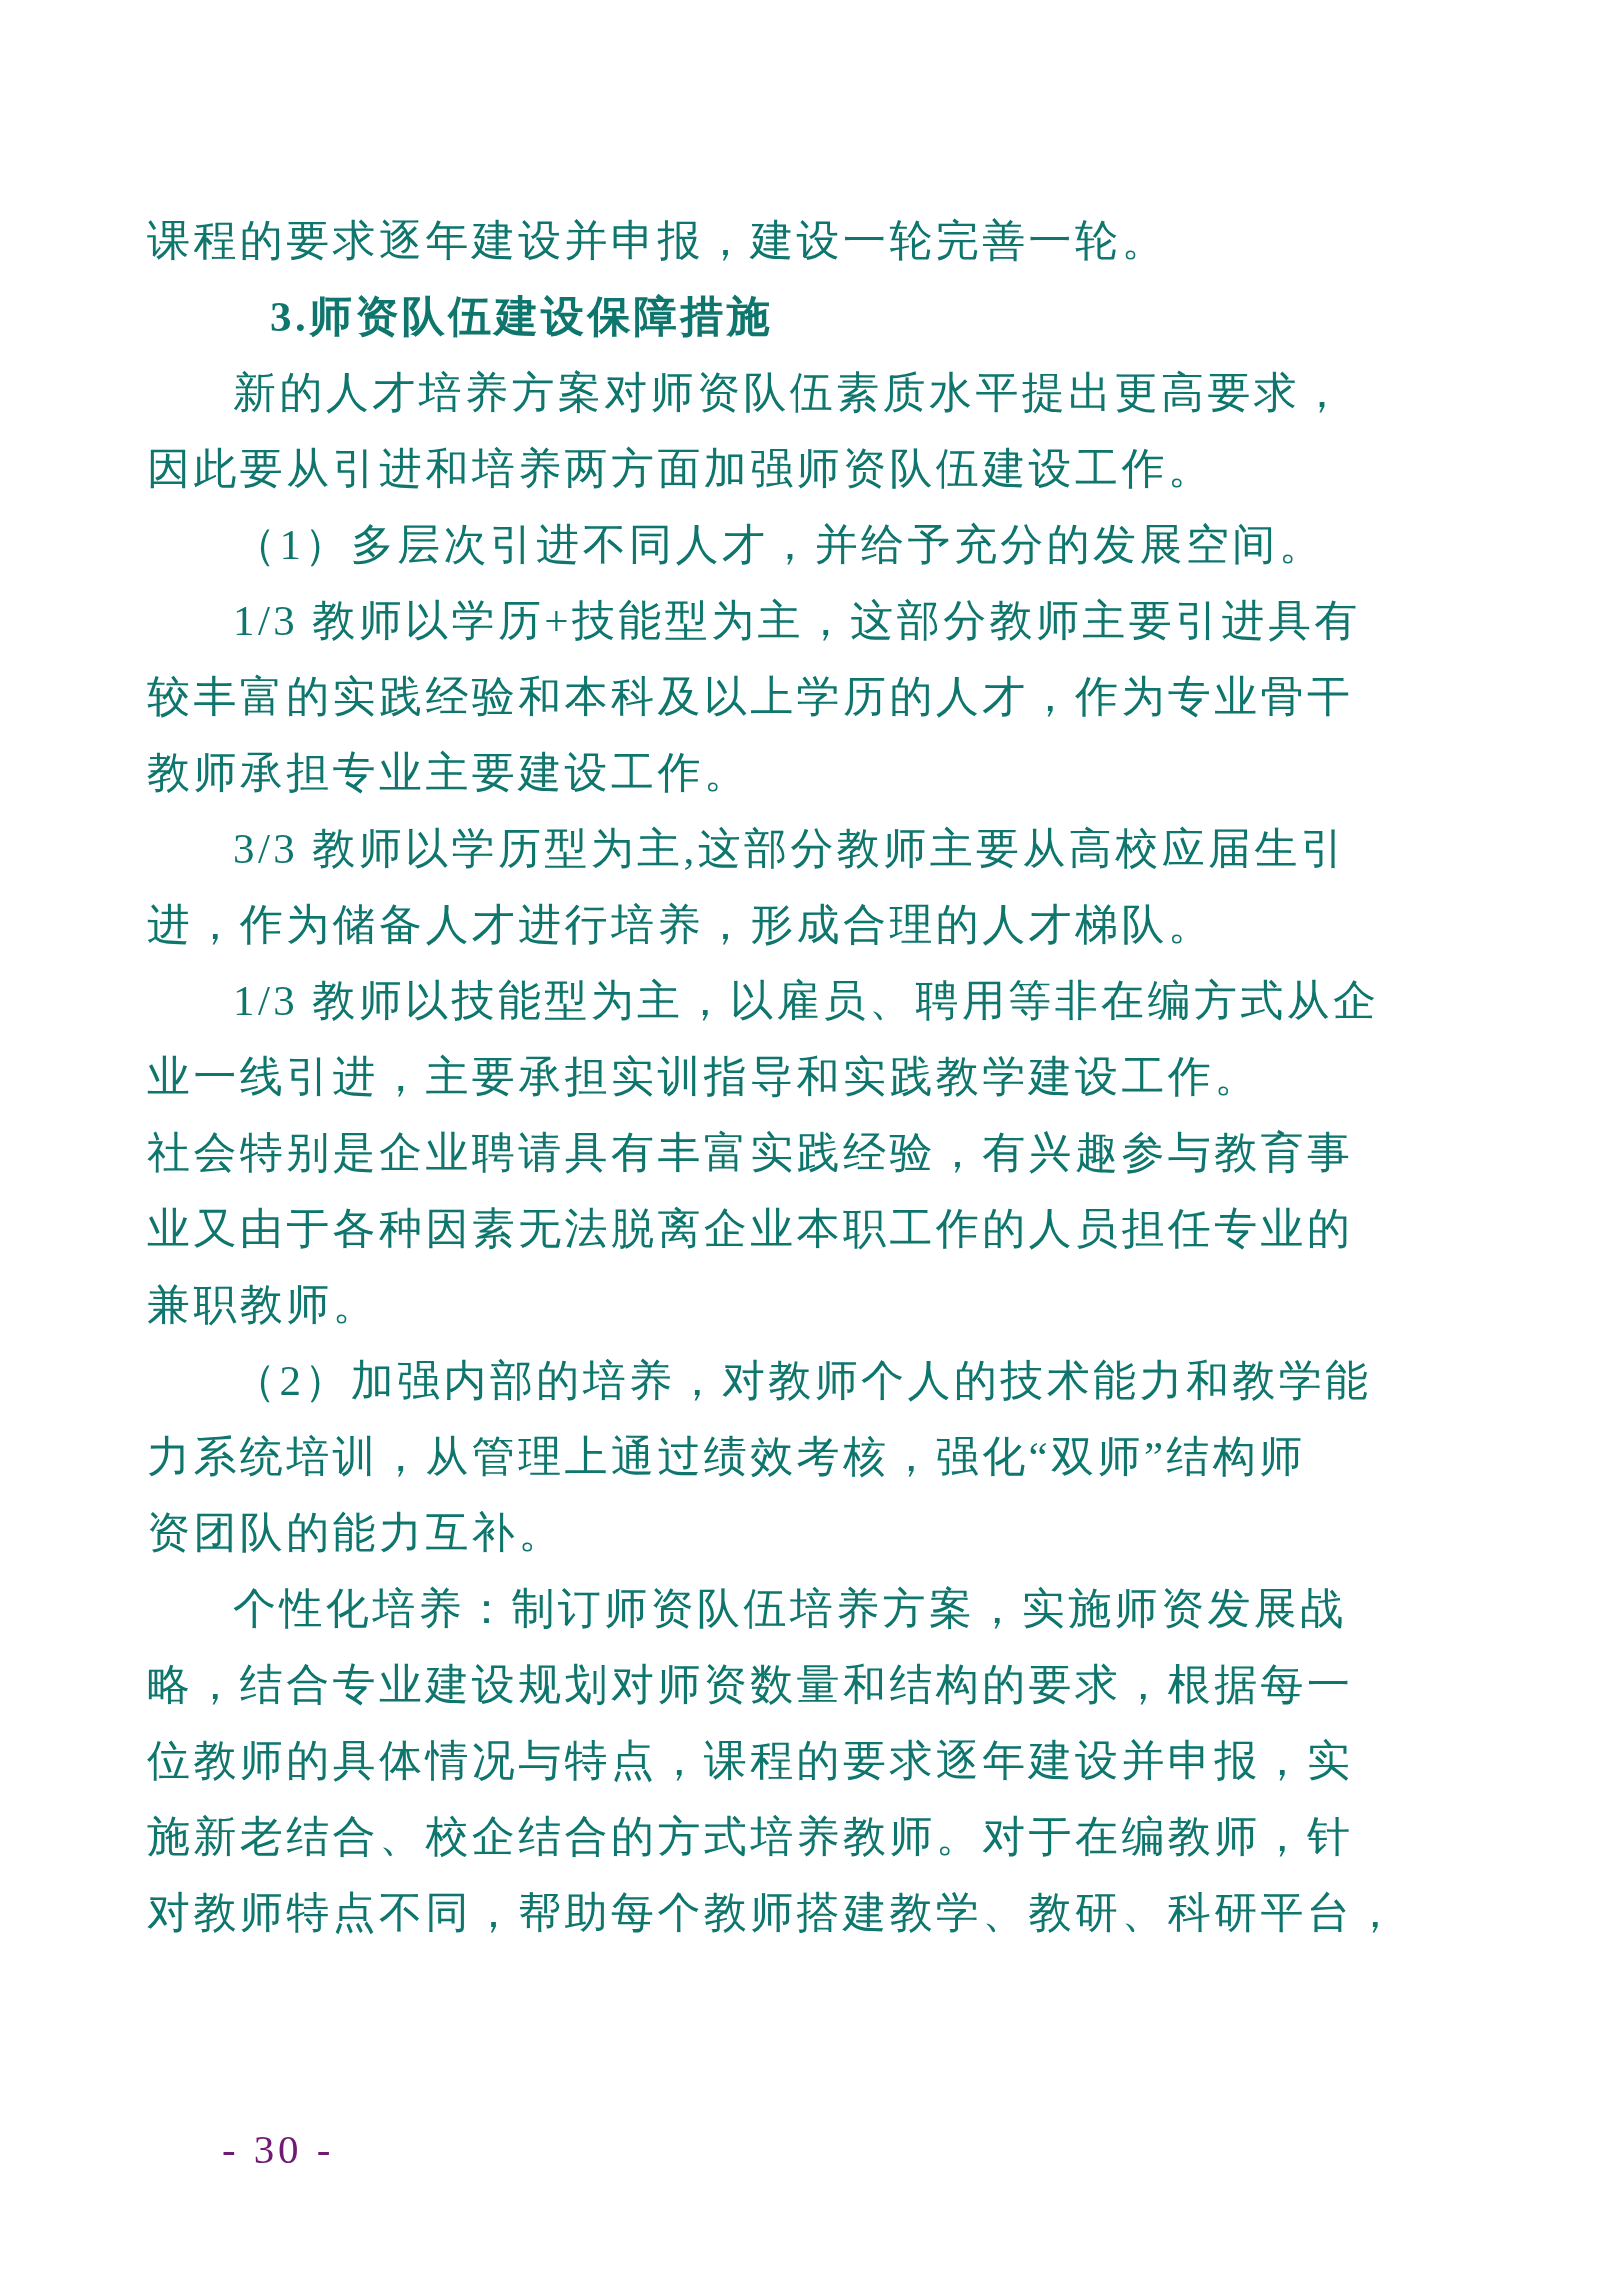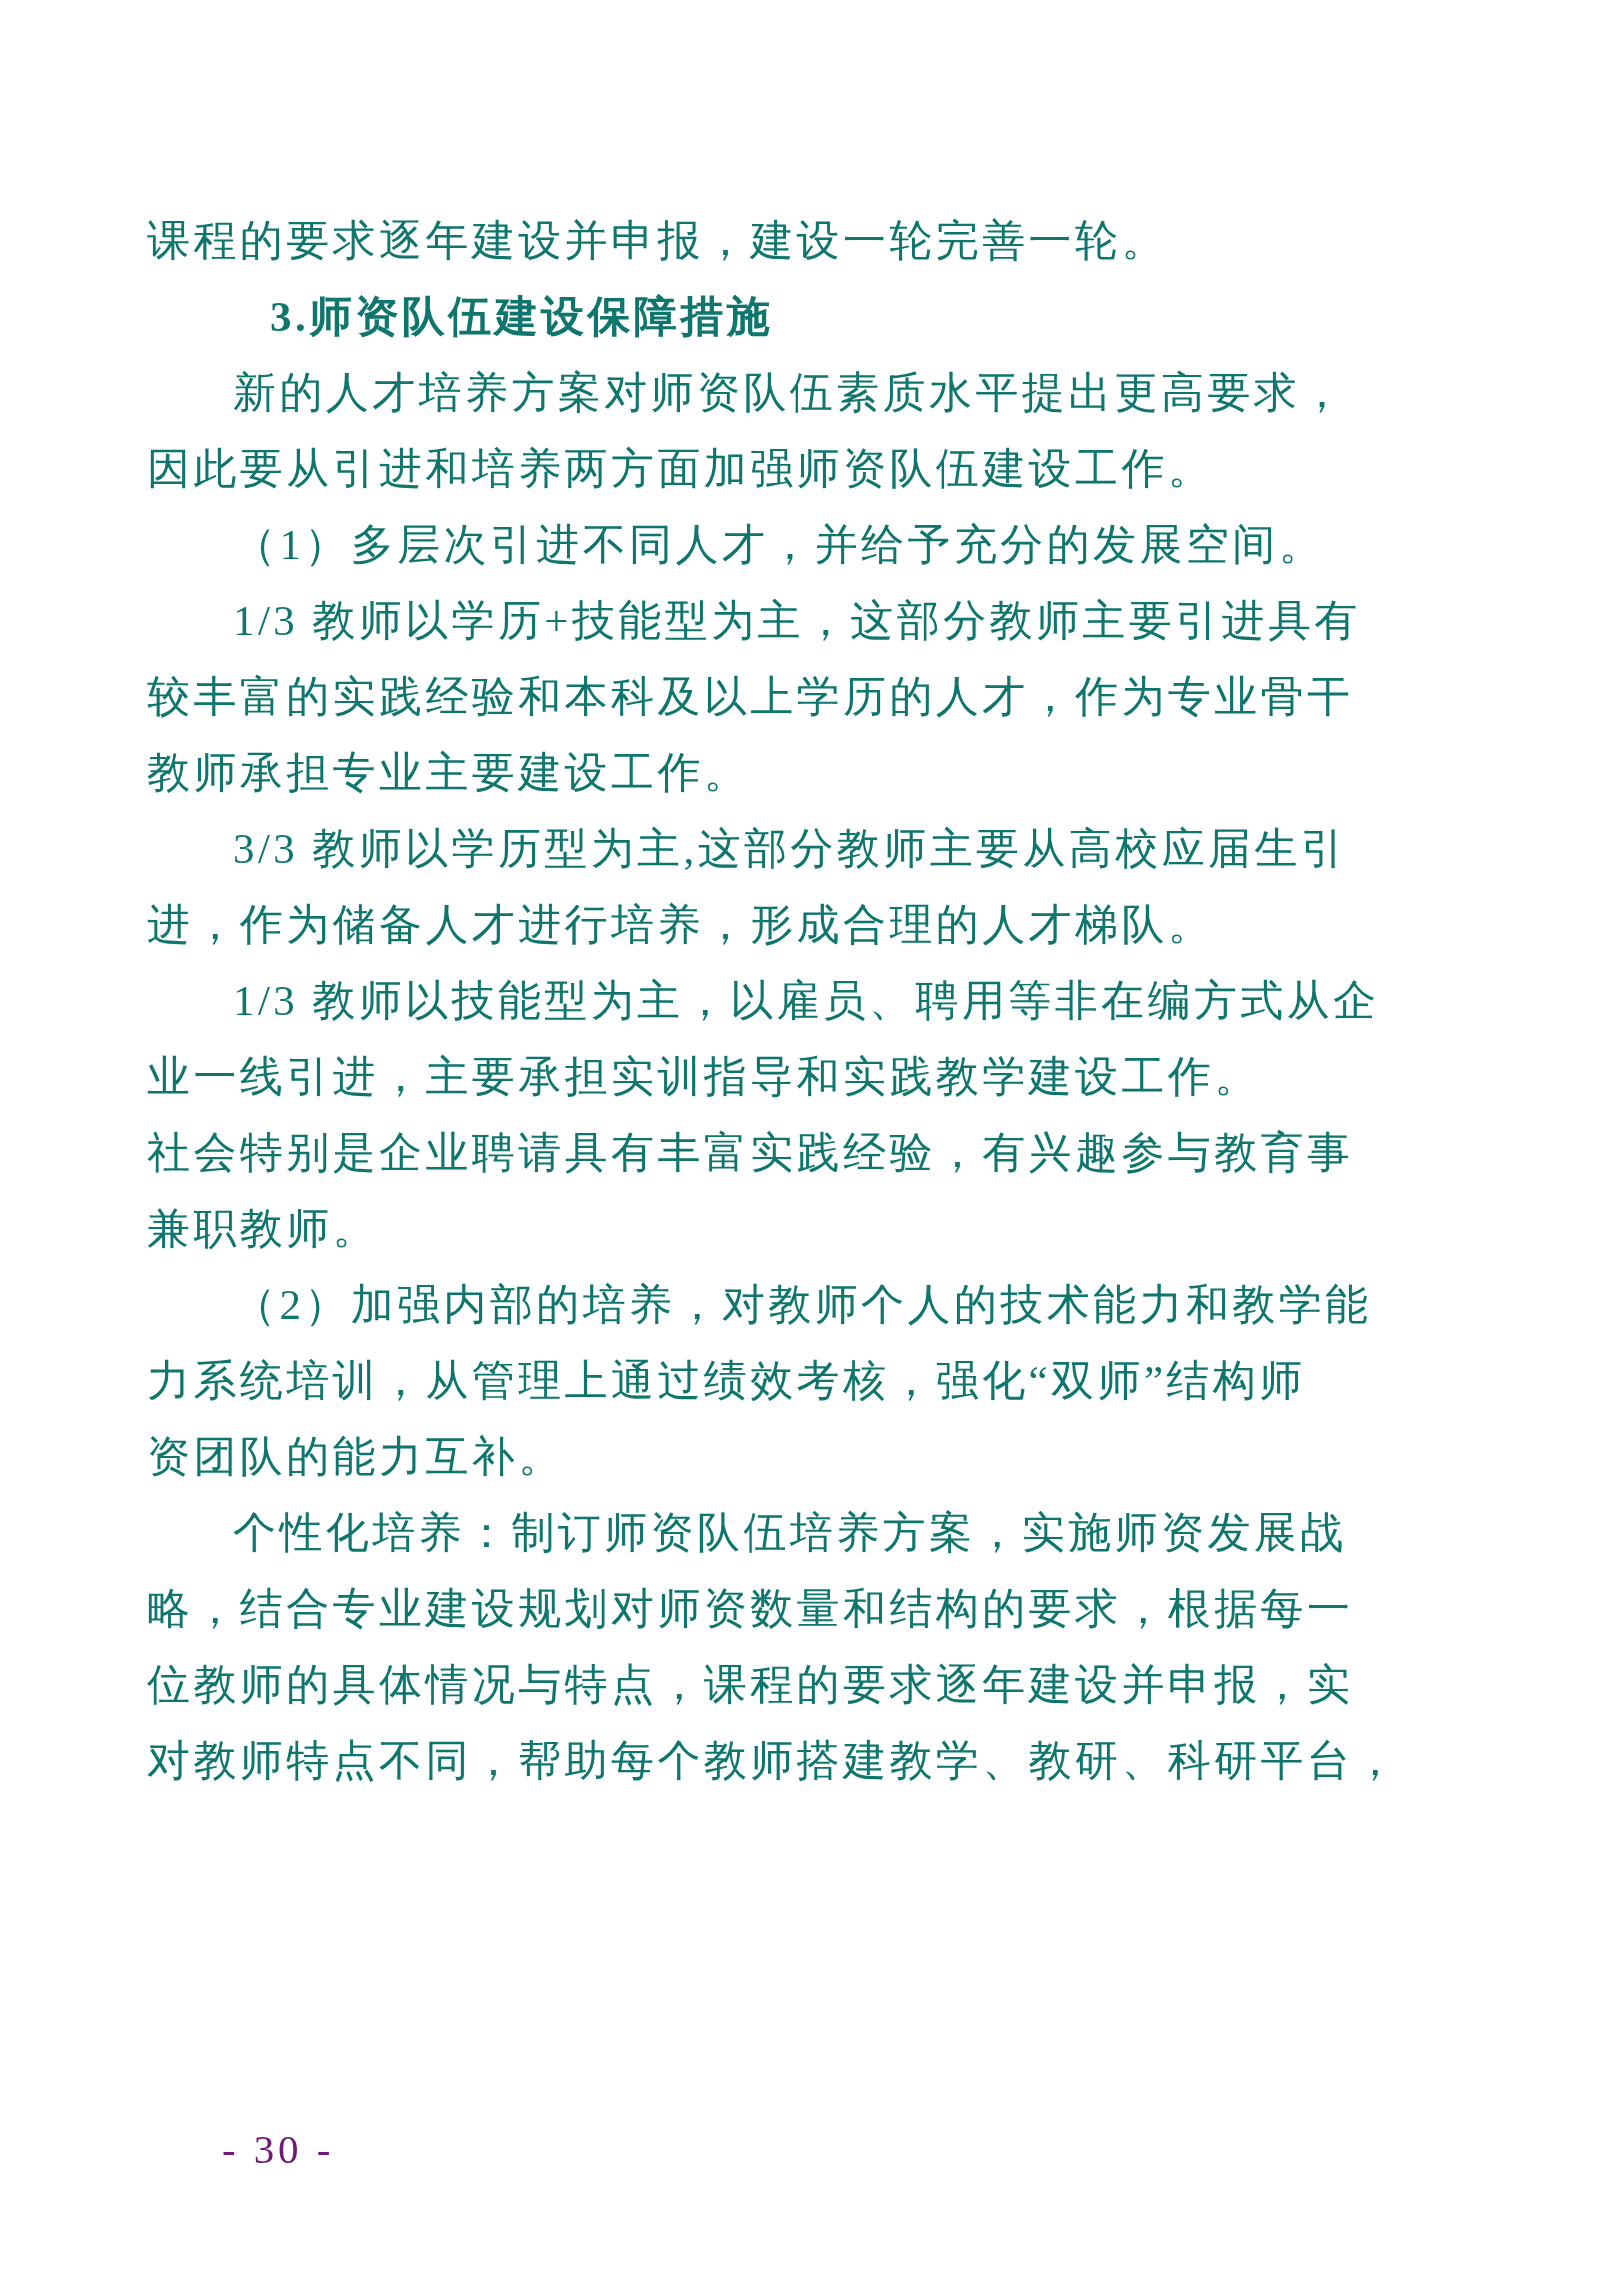--- a/index.html
+++ b/index.html
@@ -61,24 +61,26 @@
     <p class="line">因此要从引进和培养两方面加强师资队伍建设工作。</p>
     <p class="line indent">（1）多层次引进不同人才，并给予充分的发展空间。</p>
     <p class="line indent">1/3 教师以学历+技能型为主，这部分教师主要引进具有</p>
     <p class="line">较丰富的实践经验和本科及以上学历的人才，作为专业骨干</p>
     <p class="line">教师承担专业主要建设工作。</p>
     <p class="line indent">3/3 教师以学历型为主,这部分教师主要从高校应届生引</p>
     <p class="line">进，作为储备人才进行培养，形成合理的人才梯队。</p>
     <p class="line indent">1/3 教师以技能型为主，以雇员、聘用等非在编方式从企</p>
     <p class="line">业一线引进，主要承担实训指导和实践教学建设工作。</p>
     <p class="line">社会特别是企业聘请具有丰富实践经验，有兴趣参与教育事</p>
+    <p class="line">业又由于各种因素无法脱离企业本职工作的人员担任专业的</p>
     <p class="line">兼职教师。</p>
     <p class="line indent">（2）加强内部的培养，对教师个人的技术能力和教学能</p>
     <p class="line">力系统培训，从管理上通过绩效考核，强化“双师”结构师</p>
     <p class="line">资团队的能力互补。</p>
     <p class="line indent">个性化培养：制订师资队伍培养方案，实施师资发展战</p>
     <p class="line">略，结合专业建设规划对师资数量和结构的要求，根据每一</p>
     <p class="line">位教师的具体情况与特点，课程的要求逐年建设并申报，实</p>
+    <p class="line">施新老结合、校企结合的方式培养教师。对于在编教师，针</p>
     <p class="line">对教师特点不同，帮助每个教师搭建教学、教研、科研平台，</p>
   </div>
   <div class="page-number">- 30 -</div>
 </div>
 
 
 </body></html>

